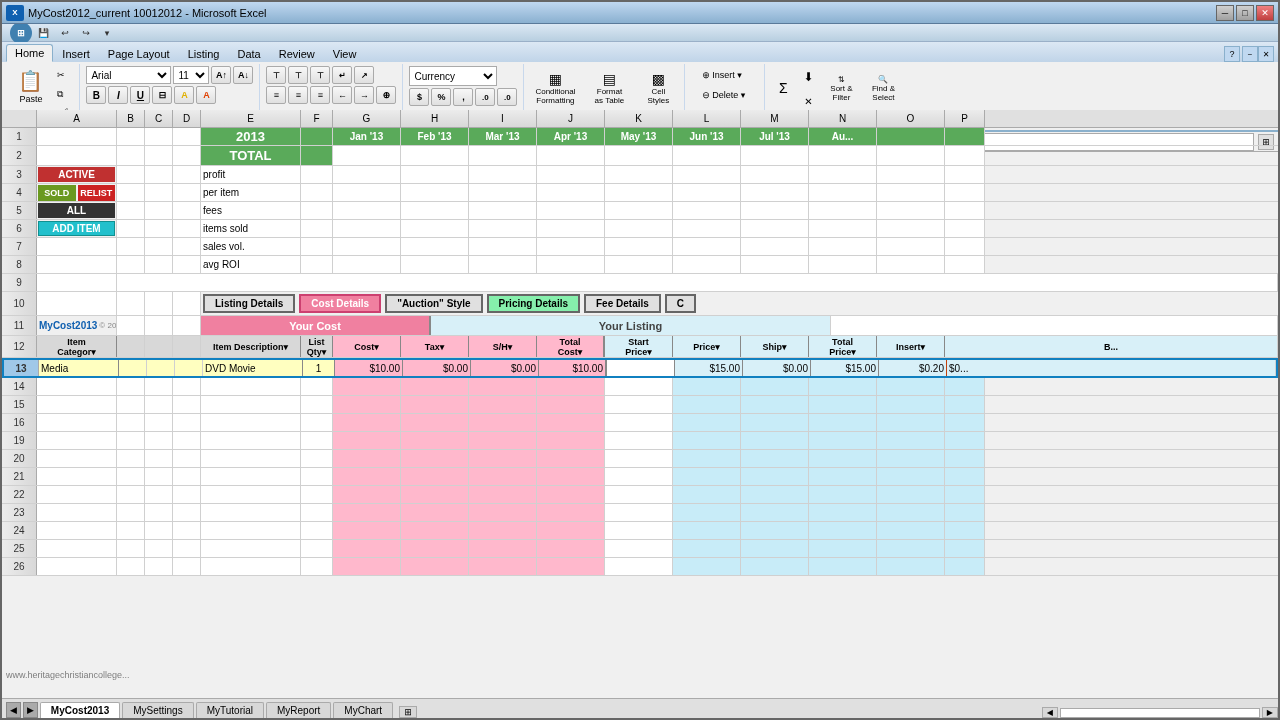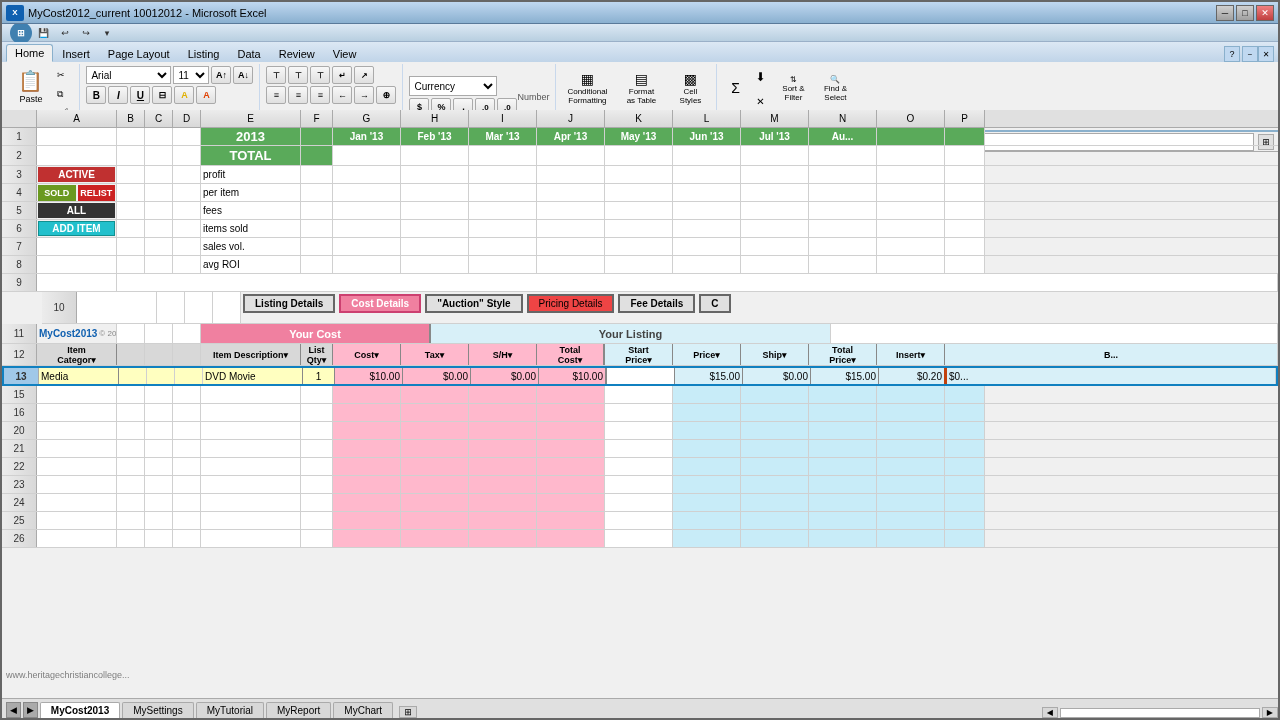--- a/index.html
+++ b/index.html
@@ -233,21 +233,21 @@
           <button class="format-btn" style="font-size:9px;">≡</button>
           <button class="format-btn" style="font-size:9px;">≡</button>
           <button class="format-btn" style="font-size:9px;">←</button>
           <button class="format-btn" style="font-size:9px;">→</button>
           <button class="format-btn" style="font-size:9px;">⊕</button>
         </div>
       </div>
       <div class="ribbon-group-label">Alignment</div>
     </div>
 
-    <div class="ribbon-group" style="display:flex;flex-direction:row;padding:2px 6px;border-right:1px solid #c8d8ec;min-width:90px;align-items:center;">
+    <div class="ribbon-group" style="display:flex;flex-direction:column;padding:2px 6px;border-right:1px solid #c8d8ec;min-width:90px;align-items:center;">
       <div style="flex:1;">
         <select class="number-select" style="width:88px;height:20px;font-size:10px;border:1px solid #aaa;margin-bottom:2px;">
           <option>Currency</option>
         </select>
         <div style="display:flex;gap:2px;">
           <button class="format-btn" style="font-size:9px;">$</button>
           <button class="format-btn" style="font-size:9px;">%</button>
           <button class="format-btn" style="font-size:9px;">,</button>
           <button class="format-btn" style="font-size:8px;">.0</button>
           <button class="format-btn" style="font-size:8px;">.0</button>
@@ -267,20 +267,28 @@
           <div>Format<br>as Table</div>
         </button>
         <button style="width:40px;height:44px;background:transparent;border:1px solid transparent;cursor:pointer;font-size:8px;text-align:center;padding:2px;">
           <div style="font-size:14px;">▩</div>
           <div>Cell<br>Styles</div>
         </button>
       </div>
       <div class="ribbon-group-label">Styles</div>
     </div>
 
+    <div class="ribbon-group" style="display:flex;flex-direction:column;padding:2px 6px;border-right:1px solid #c8d8ec;min-width:80px;">
+      <div style="display:flex;gap:2px;flex:1;flex-direction:column;">
+        <button class="ribbon-btn-small" style="font-size:9px;justify-content:flex-start;">⊕ Insert ▾</button>
+        <button class="ribbon-btn-small" style="font-size:9px;justify-content:flex-start;">⊖ Delete ▾</button>
+        <button class="ribbon-btn-small" style="font-size:9px;justify-content:flex-start;">⊟ Format ▾</button>
+      </div>
+      <div class="ribbon-group-label">Cells</div>
+    </div>
 
     <div class="ribbon-group" style="display:flex;flex-direction:column;padding:2px 6px;min-width:90px;">
       <div style="display:flex;gap:2px;flex:1;flex-direction:row;align-items:flex-start;">
         <button style="width:24px;height:44px;background:transparent;border:1px solid transparent;cursor:pointer;font-size:14px;">Σ</button>
         <div style="display:flex;flex-direction:column;gap:2px;">
           <button style="width:22px;height:22px;background:transparent;border:1px solid transparent;cursor:pointer;font-size:12px;">⬇</button>
           <button style="width:22px;height:22px;background:transparent;border:1px solid transparent;cursor:pointer;font-size:10px;">✕</button>
         </div>
         <button style="width:40px;height:44px;background:transparent;border:1px solid transparent;cursor:pointer;font-size:8px;text-align:center;">⇅<br>Sort &amp;<br>Filter</button>
         <button style="width:40px;height:44px;background:transparent;border:1px solid transparent;cursor:pointer;font-size:8px;text-align:center;">🔍<br>Find &amp;<br>Select</button>
@@ -508,32 +516,32 @@
       <div style="width:68px;border-right:1px solid #d0d0d0;background:#fff;" class="cell"></div>
       <div style="width:40px;border-right:1px solid #d0d0d0;background:#fff;" class="cell"></div>
     </div>
 
     <div class="grid-row">
       <div class="row-num">9</div>
       <div style="width:80px;border-right:1px solid #d0d0d0;background:#fff;" class="cell"></div>
       <div style="flex:1;border-right:1px solid #d0d0d0;background:#fff;" class="cell"></div>
     </div>
 
-    <div class="grid-row" style="height:32px;margin-left:40px;">
+    <div class="grid-row" style="height:24px;">
       <div class="row-num">10</div>
       <div style="width:80px;border-right:1px solid #d0d0d0;background:#fff;" class="cell"></div>
       <div style="width:28px;border-right:1px solid #d0d0d0;background:#fff;" class="cell"></div>
       <div style="width:28px;border-right:1px solid #d0d0d0;background:#fff;" class="cell"></div>
       <div style="width:28px;border-right:1px solid #d0d0d0;background:#fff;" class="cell"></div>
 
       <div style="display:flex;align-items:flex-start;gap:4px;padding:2px;flex:1;border-radius:11px;">
         <button style="padding:2px 10px;border:2px solid #666;background:#e0e0e0;color:#000;font-size:10px;font-weight:bold;cursor:pointer;">Listing Details</button>
         <button style="padding:2px 10px;border:2px solid #cc4070;background:#f080a0;color:#fff;font-size:10px;font-weight:bold;cursor:pointer;">Cost Details</button>
         <button style="padding:2px 10px;border:2px solid #666;background:#e0e0e0;color:#000;font-size:10px;font-weight:bold;cursor:pointer;">"Auction" Style</button>
-        <button style="padding:2px 10px;border:2px solid #666;background:#ef4444;color:#000;font-size:10px;font-weight:normal;cursor:pointer;">Pricing Details</button>
+        <button style="padding:2px 10px;border:2px solid #666;background:#86efac;color:#000;font-size:10px;font-weight:bold;cursor:pointer;">Pricing Details</button>
         <button style="padding:2px 10px;border:2px solid #666;background:#e0e0e0;color:#000;font-size:10px;font-weight:bold;cursor:pointer;">Fee Details</button>
         <button style="padding:2px 10px;border:2px solid #666;background:#e0e0e0;color:#000;font-size:10px;font-weight:bold;cursor:pointer;">C</button>
       </div>
     </div>
 
     <div class="grid-row" style="height:20px;">
       <div class="row-num">11</div>
       <div style="width:80px;border-right:1px solid #d0d0d0;" class="cell">
         <span style="color:#1060b0;font-weight:bold;font-size:10px;">MyCost2013</span>
         <span style="color:#888;font-size:8px;margin-left:2px;">© 2009-2013 Scott Smith</span>
@@ -577,46 +585,84 @@
       <div style="width:100px;border-right:1px solid #888;background:#ffffc0;font-size:10px;padding:0 2px;" class="cell">DVD Movie</div>
       <div style="width:32px;border-right:1px solid #888;background:#ffffc0;font-size:10px;text-align:center;justify-content:center;" class="cell">1</div>
       <div style="width:68px;border-right:1px solid #888;background:#ffb8cc;font-size:10px;text-align:right;padding-right:2px;justify-content:flex-end;" class="cell">$10.00</div>
       <div style="width:68px;border-right:1px solid #888;background:#ffb8cc;font-size:10px;text-align:right;padding-right:2px;justify-content:flex-end;" class="cell">$0.00</div>
       <div style="width:68px;border-right:1px solid #888;background:#ffb8cc;font-size:10px;text-align:right;padding-right:2px;justify-content:flex-end;" class="cell">$0.00</div>
       <div style="width:68px;border-right:2px solid #888;background:#ffb8cc;font-size:10px;text-align:right;padding-right:2px;justify-content:flex-end;" class="cell">$10.00</div>
       <div style="width:68px;border-right:1px solid #888;background:#fff;font-size:10px;" class="cell"></div>
       <div style="width:68px;border-right:1px solid #888;background:#d8f0f8;font-size:10px;text-align:right;padding-right:2px;justify-content:flex-end;" class="cell">$15.00</div>
       <div style="width:68px;border-right:1px solid #888;background:#d8f0f8;font-size:10px;text-align:right;padding-right:2px;justify-content:flex-end;" class="cell">$0.00</div>
       <div style="width:68px;border-right:1px solid #888;background:#d8f0f8;font-size:10px;text-align:right;padding-right:2px;justify-content:flex-end;" class="cell">$15.00</div>
-      <div style="width:68px;border-right:3px solid #c2410c;background:#d8f0f8;font-size:10px;text-align:right;padding-right:2px;justify-content:flex-end;" class="cell">$0.20</div>
+      <div style="width:68px;border-right:1px solid #c2410c;background:#d8f0f8;font-size:10px;text-align:right;padding-right:2px;justify-content:flex-end;" class="cell">$0.20</div>
       <div style="flex:1;border-right:1px solid #d0d0d0;background:#d8f0f8;font-size:10px;" class="cell">$0...</div>
     </div>
 
     <div id="empty-rows">
         <div class="grid-row">
+    <div class="row-num">14</div>
+    <div style="width:80px;border-right:1px solid #d0d0d0;background:#fff;" class="cell"></div>
+    <div style="width:28px;border-right:1px solid #d0d0d0;background:#fff;" class="cell"></div>
+    <div style="width:28px;border-right:1px solid #d0d0d0;background:#fff;" class="cell"></div>
+    <div style="width:28px;border-right:1px solid #d0d0d0;background:#fff;" class="cell"></div>
+    <div style="width:100px;border-right:1px solid #d0d0d0;background:#fff;" class="cell"></div>
+    <div style="width:32px;border-right:1px solid #d0d0d0;background:#fff;" class="cell"></div>
+    <div style="width:68px;border-right:1px solid #d0d0d0;background:#ffb8cc;" class="cell"></div>
+    <div style="width:68px;border-right:1px solid #d0d0d0;background:#ffb8cc;" class="cell"></div>
+    <div style="width:68px;border-right:1px solid #d0d0d0;background:#ffb8cc;" class="cell"></div>
+    <div style="width:68px;border-right:1px solid #d0d0d0;background:#ffb8cc;" class="cell"></div>
+    <div style="width:68px;border-right:1px solid #d0d0d0;background:#fff;" class="cell"></div>
+    <div style="width:68px;border-right:1px solid #d0d0d0;background:#c8ecf8;" class="cell"></div>
+    <div style="width:68px;border-right:1px solid #d0d0d0;background:#c8ecf8;" class="cell"></div>
+    <div style="width:68px;border-right:1px solid #d0d0d0;background:#c8ecf8;" class="cell"></div>
+    <div style="width:68px;border-right:1px solid #d0d0d0;background:#c8ecf8;" class="cell"></div>
+    <div style="width:40px;border-right:1px solid #d0d0d0;background:#c8ecf8;" class="cell"></div>
+  </div>
+        <div class="grid-row">
     <div class="row-num">15</div>
     <div style="width:80px;border-right:1px solid #d0d0d0;background:#fff;" class="cell"></div>
     <div style="width:28px;border-right:1px solid #d0d0d0;background:#fff;" class="cell"></div>
     <div style="width:28px;border-right:1px solid #d0d0d0;background:#fff;" class="cell"></div>
     <div style="width:28px;border-right:1px solid #d0d0d0;background:#fff;" class="cell"></div>
     <div style="width:100px;border-right:1px solid #d0d0d0;background:#fff;" class="cell"></div>
     <div style="width:32px;border-right:1px solid #d0d0d0;background:#fff;" class="cell"></div>
     <div style="width:68px;border-right:1px solid #d0d0d0;background:#ffb8cc;" class="cell"></div>
     <div style="width:68px;border-right:1px solid #d0d0d0;background:#ffb8cc;" class="cell"></div>
     <div style="width:68px;border-right:1px solid #d0d0d0;background:#ffb8cc;" class="cell"></div>
     <div style="width:68px;border-right:1px solid #d0d0d0;background:#ffb8cc;" class="cell"></div>
     <div style="width:68px;border-right:1px solid #d0d0d0;background:#fff;" class="cell"></div>
     <div style="width:68px;border-right:1px solid #d0d0d0;background:#c8ecf8;" class="cell"></div>
     <div style="width:68px;border-right:1px solid #d0d0d0;background:#c8ecf8;" class="cell"></div>
     <div style="width:68px;border-right:1px solid #d0d0d0;background:#c8ecf8;" class="cell"></div>
     <div style="width:68px;border-right:1px solid #d0d0d0;background:#c8ecf8;" class="cell"></div>
     <div style="width:40px;border-right:1px solid #d0d0d0;background:#c8ecf8;" class="cell"></div>
   </div>
         <div class="grid-row">
     <div class="row-num">16</div>
+    <div style="width:80px;border-right:1px solid #d0d0d0;background:#fff;" class="cell"></div>
+    <div style="width:28px;border-right:1px solid #d0d0d0;background:#fff;" class="cell"></div>
+    <div style="width:28px;border-right:1px solid #d0d0d0;background:#fff;" class="cell"></div>
+    <div style="width:28px;border-right:1px solid #d0d0d0;background:#fff;" class="cell"></div>
+    <div style="width:100px;border-right:1px solid #d0d0d0;background:#fff;" class="cell"></div>
+    <div style="width:32px;border-right:1px solid #d0d0d0;background:#fff;" class="cell"></div>
+    <div style="width:68px;border-right:1px solid #d0d0d0;background:#ffb8cc;" class="cell"></div>
+    <div style="width:68px;border-right:1px solid #d0d0d0;background:#ffb8cc;" class="cell"></div>
+    <div style="width:68px;border-right:1px solid #d0d0d0;background:#ffb8cc;" class="cell"></div>
+    <div style="width:68px;border-right:1px solid #d0d0d0;background:#ffb8cc;" class="cell"></div>
+    <div style="width:68px;border-right:1px solid #d0d0d0;background:#fff;" class="cell"></div>
+    <div style="width:68px;border-right:1px solid #d0d0d0;background:#c8ecf8;" class="cell"></div>
+    <div style="width:68px;border-right:1px solid #d0d0d0;background:#c8ecf8;" class="cell"></div>
+    <div style="width:68px;border-right:1px solid #d0d0d0;background:#c8ecf8;" class="cell"></div>
+    <div style="width:68px;border-right:1px solid #d0d0d0;background:#c8ecf8;" class="cell"></div>
+    <div style="width:40px;border-right:1px solid #d0d0d0;background:#c8ecf8;" class="cell"></div>
+  </div>
+        <div class="grid-row">
+    <div class="row-num">19</div>
     <div style="width:80px;border-right:1px solid #d0d0d0;background:#fff;" class="cell"></div>
     <div style="width:28px;border-right:1px solid #d0d0d0;background:#fff;" class="cell"></div>
     <div style="width:28px;border-right:1px solid #d0d0d0;background:#fff;" class="cell"></div>
     <div style="width:28px;border-right:1px solid #d0d0d0;background:#fff;" class="cell"></div>
     <div style="width:100px;border-right:1px solid #d0d0d0;background:#fff;" class="cell"></div>
     <div style="width:32px;border-right:1px solid #d0d0d0;background:#fff;" class="cell"></div>
     <div style="width:68px;border-right:1px solid #d0d0d0;background:#ffb8cc;" class="cell"></div>
     <div style="width:68px;border-right:1px solid #d0d0d0;background:#ffb8cc;" class="cell"></div>
     <div style="width:68px;border-right:1px solid #d0d0d0;background:#ffb8cc;" class="cell"></div>
     <div style="width:68px;border-right:1px solid #d0d0d0;background:#ffb8cc;" class="cell"></div>

